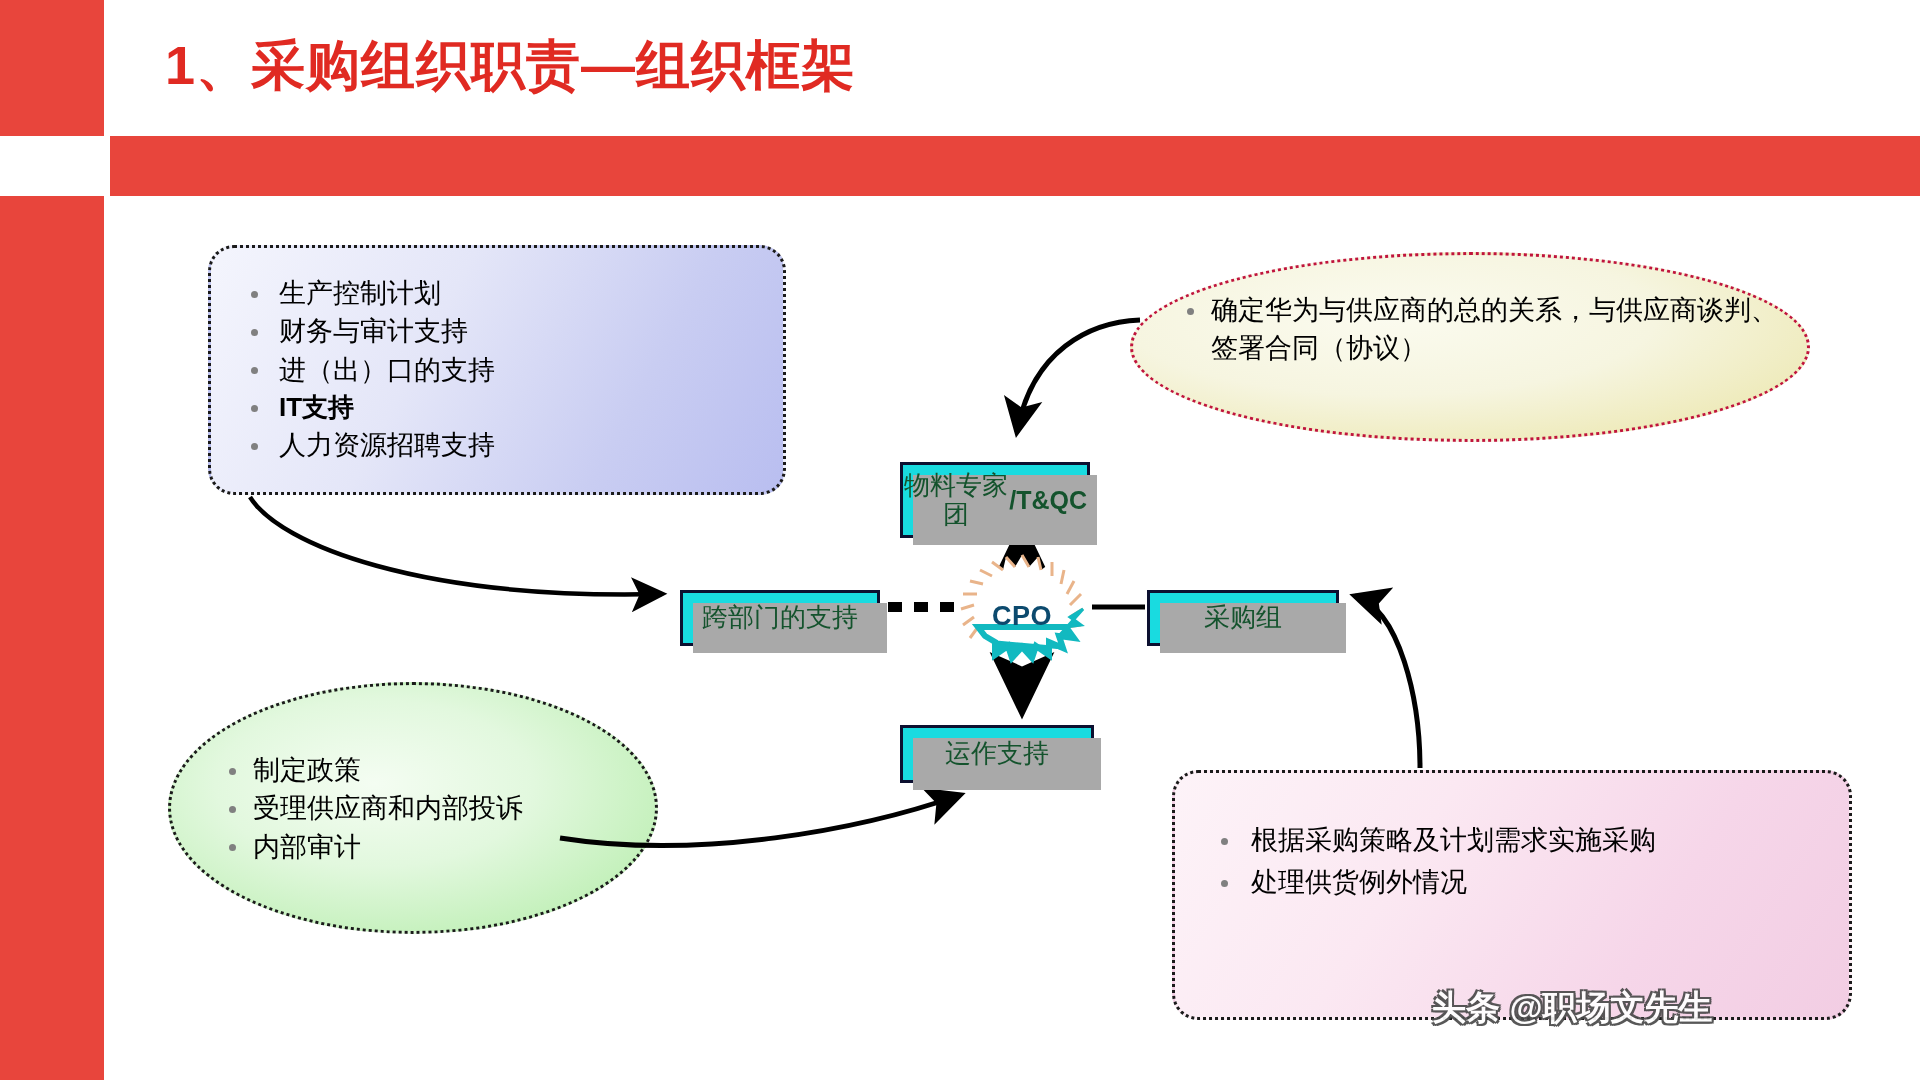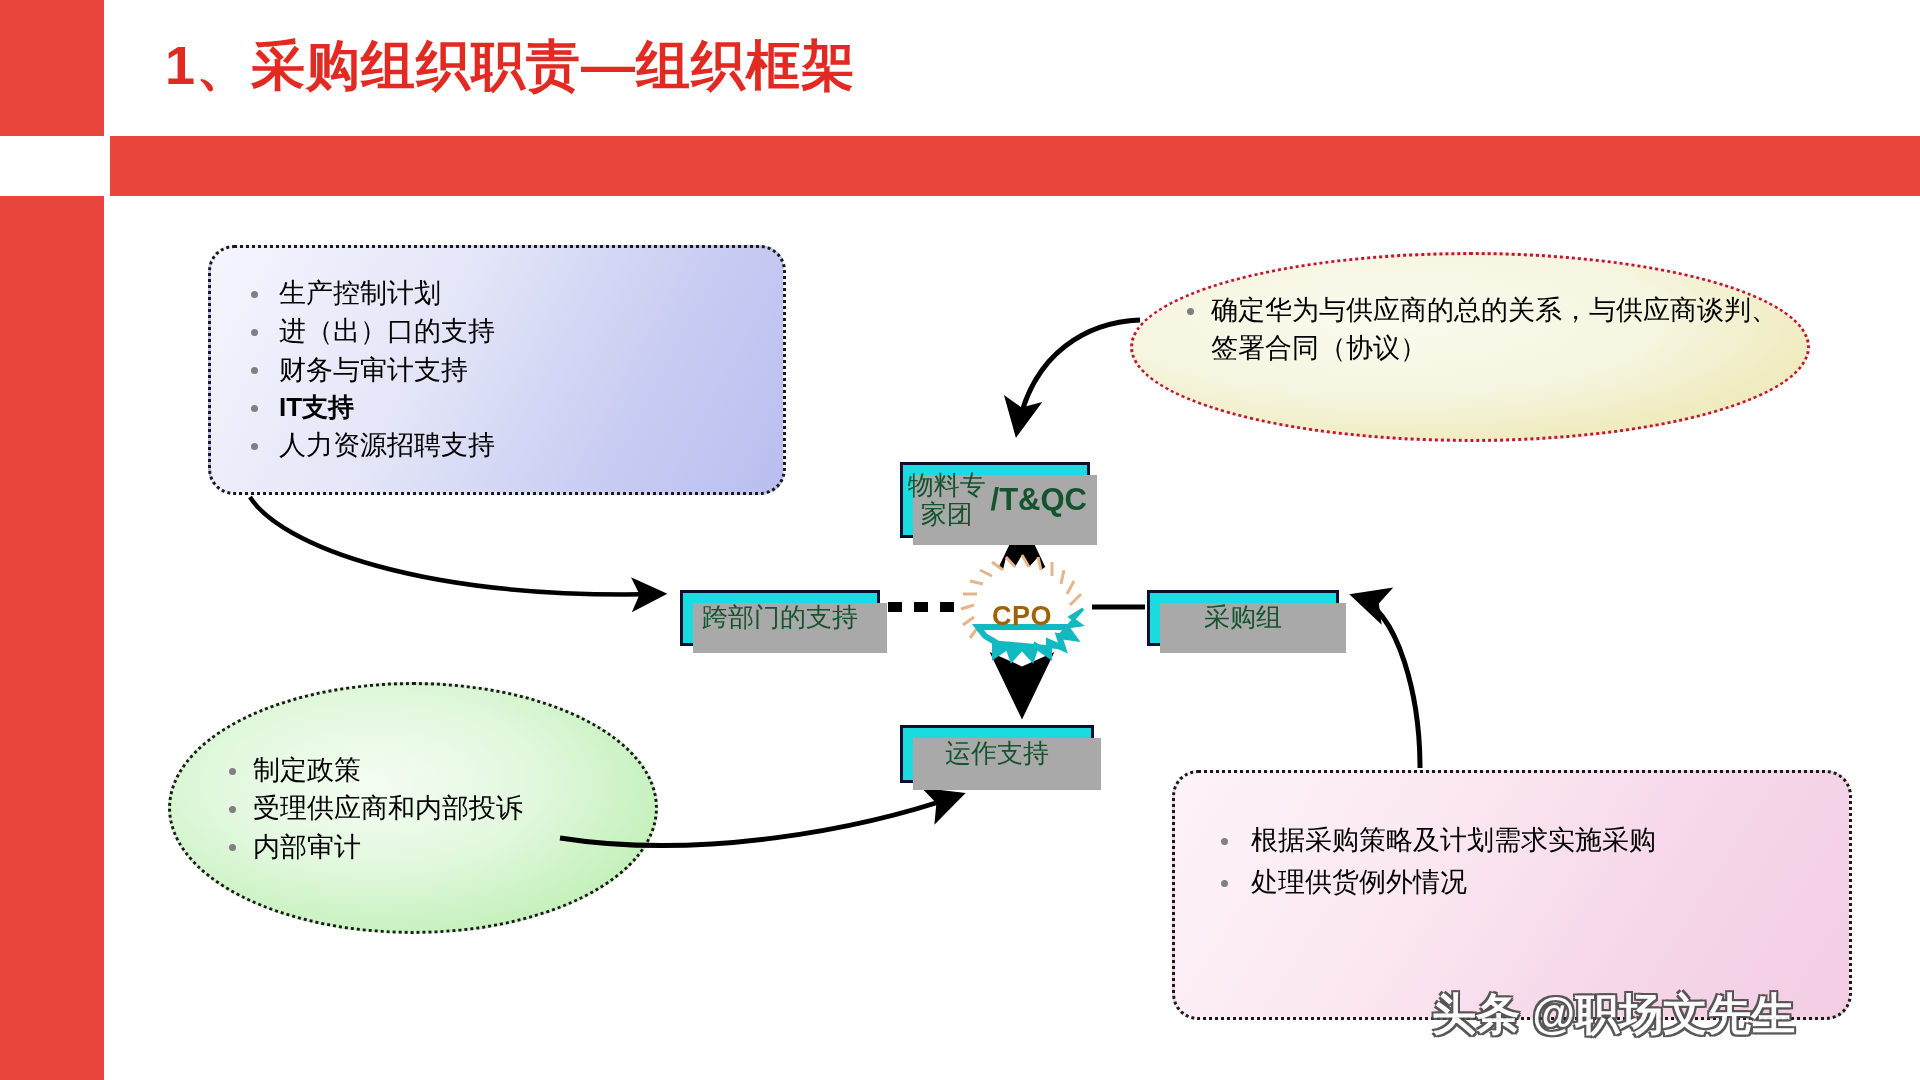--- a/index.html
+++ b/index.html
@@ -176,21 +176,21 @@
     left: 10px;
     top: 10px;
     width: 100%;
     height: 100%;
     background: #a9a9a9;
     z-index: -1;
   }
   .cyanbox .latin {
     font-family: "Liberation Sans", "DejaVu Sans", sans-serif;
     font-weight: bold;
-    font-size: 31px;
+    font-size: 25px;
   }
 
   #box-material-expert { left: 900px; top: 450px; width: 190px; height: 76px; }
   #box-cross-dept     { left: 680px; top: 578px; width: 200px; height: 56px; }
   #box-purchasing     { left: 1147px; top: 578px; width: 192px; height: 56px; }
   #box-ops-support    { left: 900px; top: 713px; width: 194px; height: 58px; }
 
   
   #cpo-burst {
     position: absolute;
@@ -202,41 +202,41 @@
   }
   #cpo-burst .label {
     position: absolute;
     inset: 0;
     display: flex;
     align-items: center;
     justify-content: center;
     font-family: "Liberation Sans", "DejaVu Sans", sans-serif;
     font-weight: bold;
     font-size: 27px;
-    color: #a16207;
+    color: #0c4a6e;
     letter-spacing: 0.5px;
   }
 
   svg.overlay {
     position: absolute;
     left: 0;
     top: 0;
     width: 1920px;
     height: 1080px;
     pointer-events: none;
     z-index: 5;
   }
 
   
   #watermark {
     position: absolute;
     left: 1432px;
     top: 985px;
     font-family: "Liberation Sans", "DejaVu Sans", sans-serif;
-    font-size: 44px;
+    font-size: 34px;
     font-weight: bold;
     color: #ffffff;
     text-shadow:
       -2px -2px 0 #4a4a4a,  2px -2px 0 #4a4a4a,
       -2px  2px 0 #4a4a4a,  2px  2px 0 #4a4a4a,
        0px  2px 0 #4a4a4a,  2px  0px 0 #4a4a4a;
     opacity: 0.92;
     white-space: nowrap;
     z-index: 20;
   }
@@ -307,22 +307,22 @@
     <span>采购组</span>
   </div>
 
   <div class="cyanbox" id="box-ops-support">
     <span>运作支持</span>
   </div>
 
   <div class="callout" id="box-shared-services">
     <ul>
       <li>生产控制计划</li>
+      <li>财务与审计支持</li>
       <li>进（出）口的支持</li>
-      <li>财务与审计支持</li>
       <li class="bullet-strong">IT支持</li>
       <li>人力资源招聘支持</li>
     </ul>
   </div>
 
   <div class="callout" id="ellipse-cpo-role">
     <div class="inner">
       <ul>
         <li>确定华为与供应商的总的关系，与供应商谈判、签署合同（协议）</li>
       </ul>

